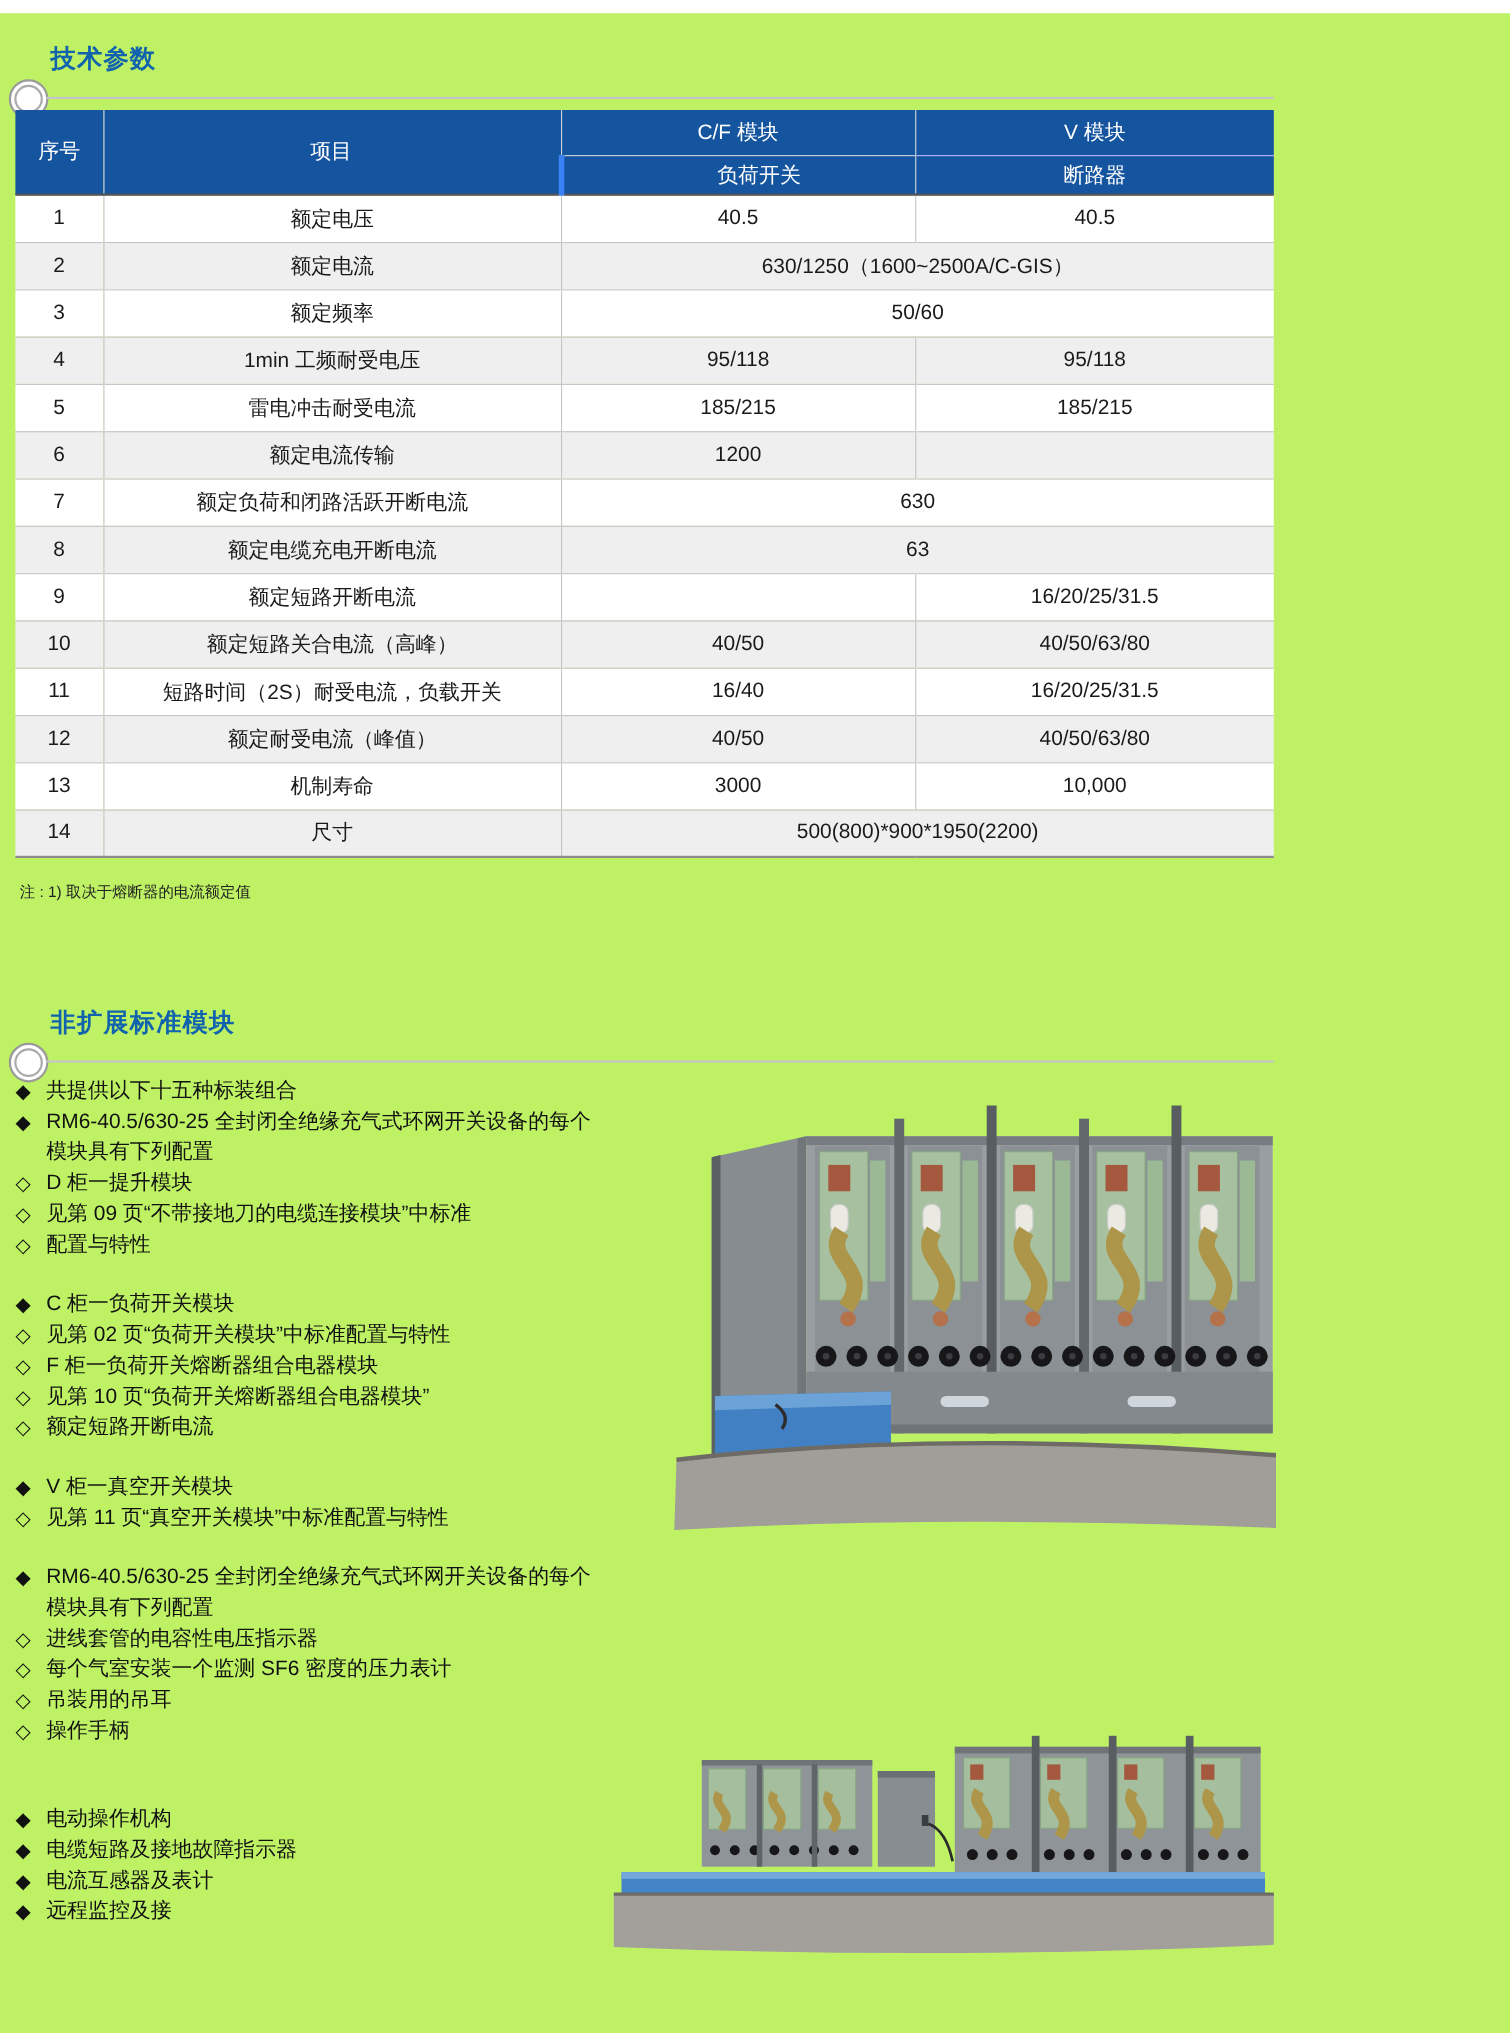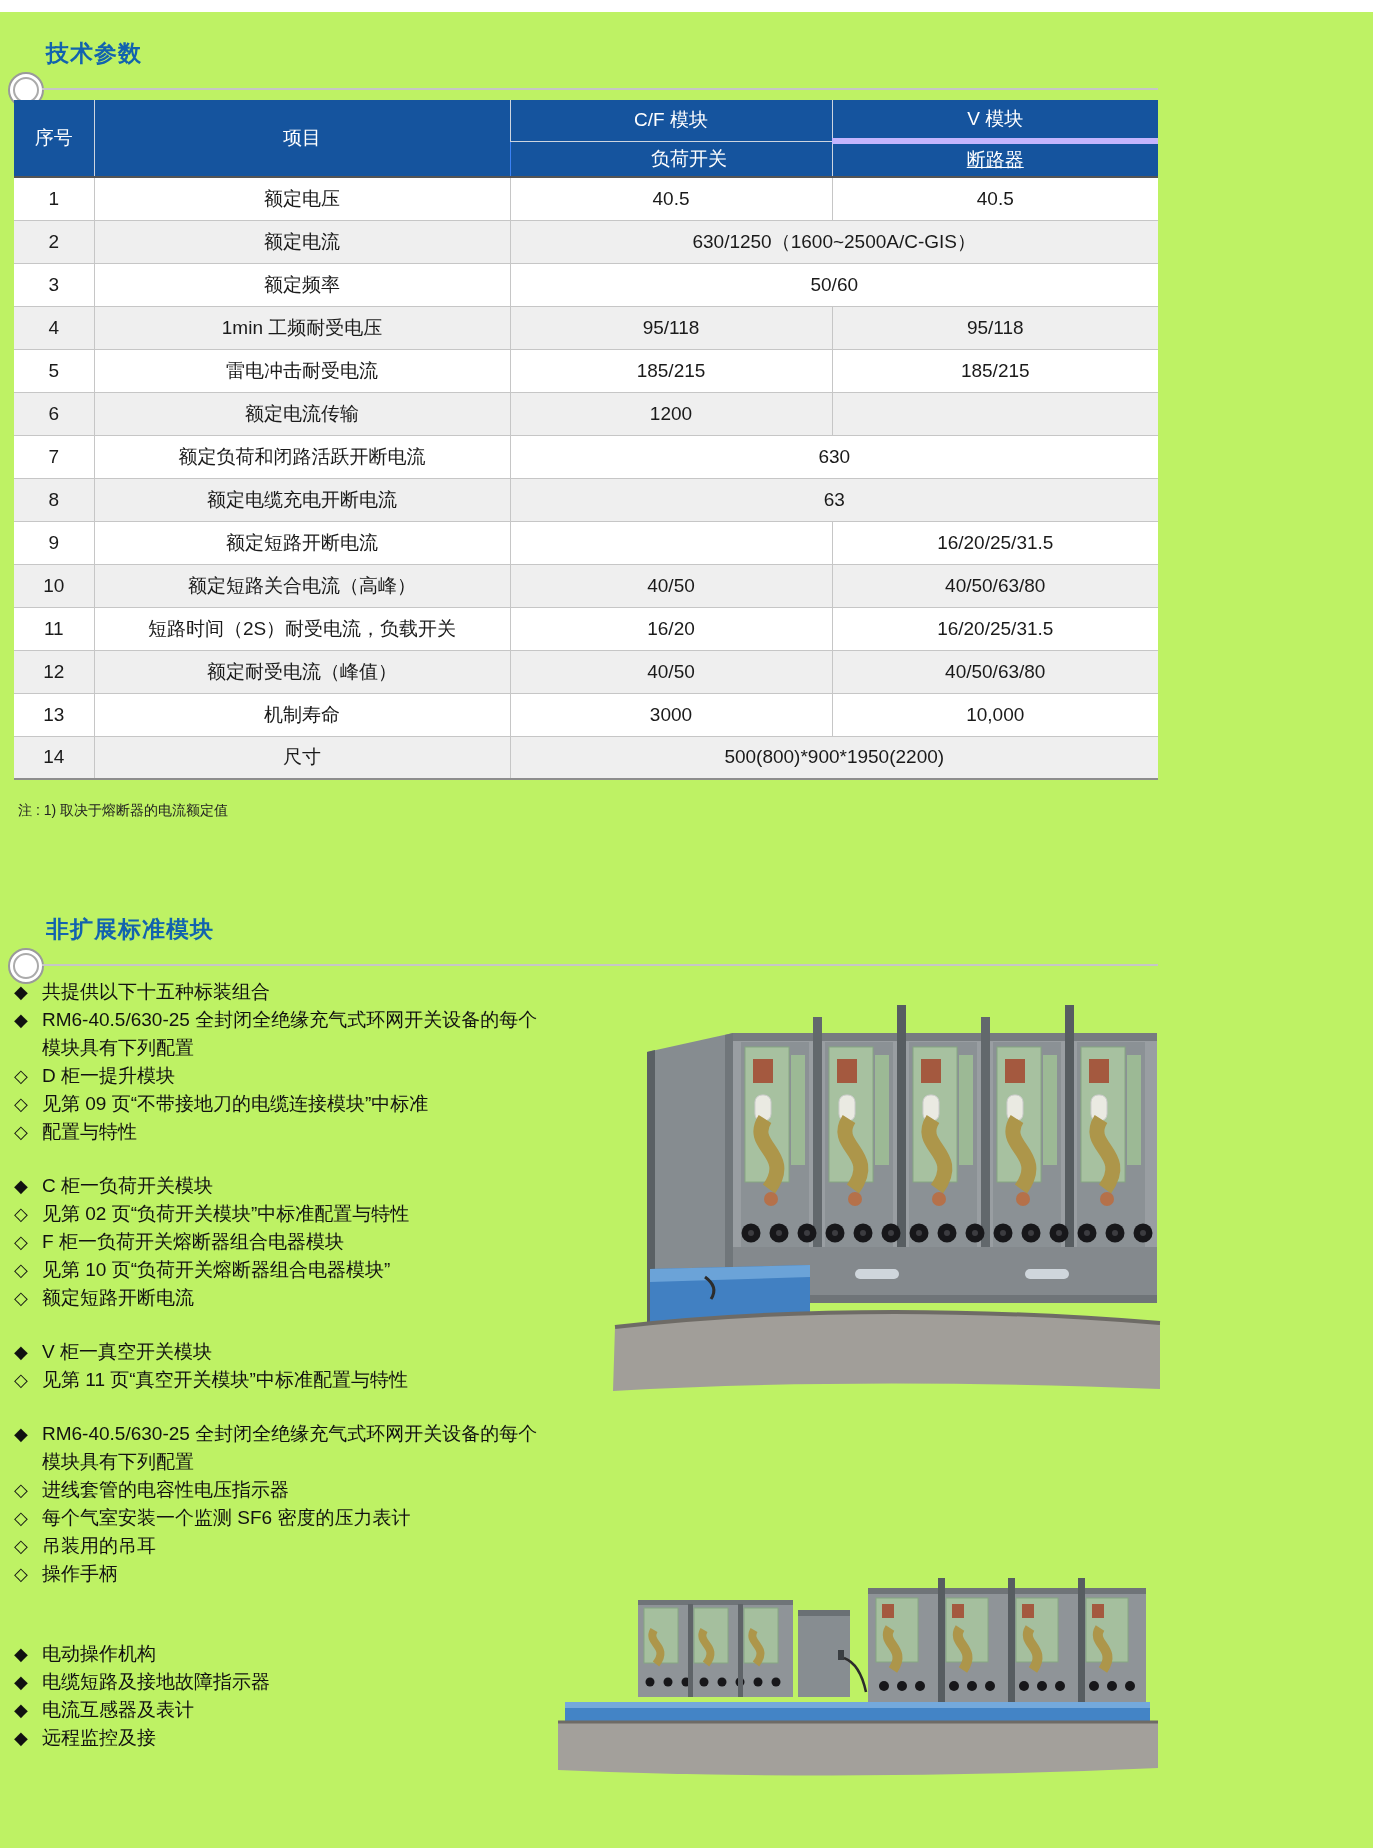--- a/index.html
+++ b/index.html
@@ -44,22 +44,22 @@
     font-size:19px;
   }
   table.spec th, table.spec td { text-align:center; vertical-align:middle; }
   thead th {
     background:#15549e; color:#ffffff; font-weight:normal;
     font-size:19px;
   }
   .h-row1 th { height:41px; }
   .h-row2 th { height:36px; }
   .h-item, .h-cf, .h-v { border-left:1px solid #cdd5e0; }
-  .h-cf-sub { border-left:1px solid #3b82f6; border-top:1px solid #cdd5e0;padding-left:36px; }
-  .h-v-sub  { border-left:1px solid #cdd5e0; border-top:6px solid #c4b5fd;text-decoration:underline; }
+  .h-cf-sub { border-left:5px solid #3b82f6; border-top:1px solid #cdd5e0;padding-left:36px; }
+  .h-v-sub  { border-left:1px solid #cdd5e0; border-top:1px solid #c4b5fd; }
   thead { border-bottom:2px solid #555555; }
   tbody td {
     height:43px; border-top:1px solid #c6c6c6;
     background:#ffffff; padding:0 6px;
   }
   tbody tr:first-child td { border-top:none; }
   tbody tr.alt td { background:#efefef; }
   tbody td.c-item, tbody td.c-cf, tbody td.c-v, tbody td.c-merged { border-left:1px solid #c6c6c6; }
   table.spec { border-bottom:2px solid #8d8d8d; }
 
@@ -165,21 +165,21 @@
           </tr>
           <tr class="alt">
             <td class="c-no">10</td>
             <td class="c-item">额定短路关合电流（高峰）</td>
             <td class="c-cf">40/50</td>
             <td class="c-v">40/50/63/80</td>
           </tr>
           <tr>
             <td class="c-no">11</td>
             <td class="c-item">短路时间（2S）耐受电流，负载开关</td>
-            <td class="c-cf">16/20</td>
+            <td class="c-cf">16/40</td>
             <td class="c-v">16/20/25/31.5</td>
           </tr>
           <tr class="alt">
             <td class="c-no">12</td>
             <td class="c-item">额定耐受电流（峰值）</td>
             <td class="c-cf">40/50</td>
             <td class="c-v">40/50/63/80</td>
           </tr>
           <tr>
             <td class="c-no">13</td>

